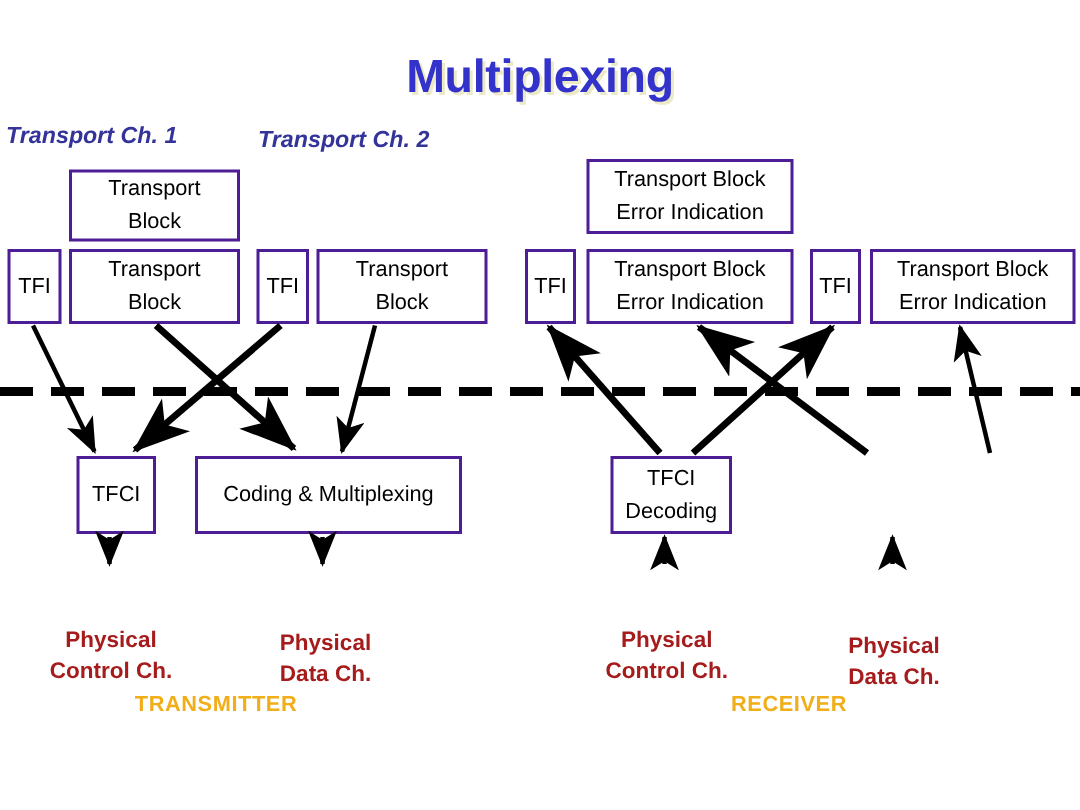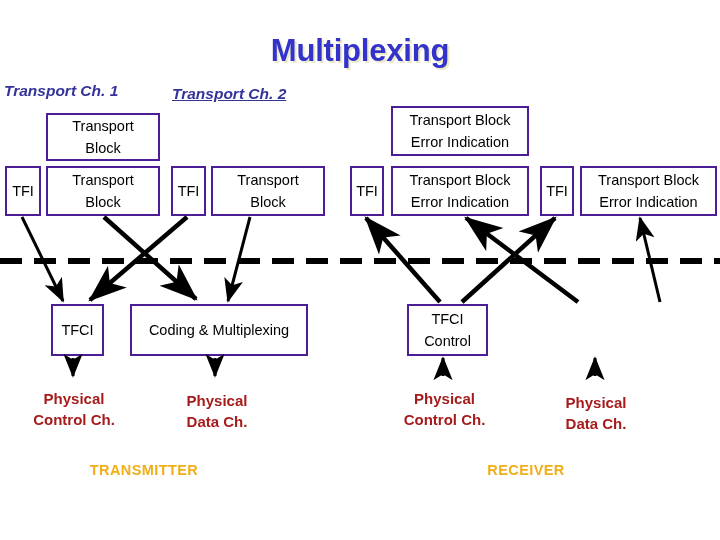--- a/index.html
+++ b/index.html
@@ -91,20 +91,21 @@
 
   
   .phys {
     position: absolute;
     font-size: 15px;
     font-weight: bold;
     color: #a61c1c;
     text-align: center;
     line-height: 1.42;
     white-space: nowrap;
+    margin-top: 28px;
   }
 
   
   .endpoint {
     position: absolute;
     font-size: 14.5px;
     font-weight: bold;
     color: #f0ae19;
     letter-spacing: 0.4px;
     text-align: center;
@@ -112,21 +113,21 @@
   }
 </style>
 </head>
 <body>
 
 <div id="slide">
 
   <div class="title">Multiplexing</div>
 
   <div class="chan-label" style="left:4px; top:78px;">Transport Ch. 1</div>
-  <div class="chan-label" style="left:172px; top:81px;text-decoration:underline;">Transport Ch. 2</div>
+  <div class="chan-label" style="left:172px; top:81px;">Transport Ch. 2</div>
 
   <div class="box" style="left:46px; top:109px; width:114px; height:48px;">
     <span class="ln">Transport</span>
     <span class="ln">Block</span>
   </div>
 
   <div class="box" style="left:5px; top:162px; width:36px; height:50px;">
     <span class="ln">TFI</span>
   </div>
   <div class="box" style="left:46px; top:162px; width:114px; height:50px;">
@@ -167,21 +168,21 @@
 
   <div class="box" style="left:51px; top:300px; width:53px; height:52px;">
     <span class="ln">TFCI</span>
   </div>
   <div class="box" style="left:130px; top:300px; width:178px; height:52px;">
     <span class="ln">Coding &amp; Multiplexing</span>
   </div>
 
   <div class="box" style="left:407px; top:300px; width:81px; height:52px;">
     <span class="ln">TFCI</span>
-    <span class="ln">Control</span>
+    <span class="ln">Decoding</span>
   </div>
 
   <svg class="arrows" width="720" height="540" viewBox="0 0 720 540">
     <defs>
       <marker id="ah" markerWidth="9" markerHeight="9" refX="7.4" refY="3.2" orient="auto" markerUnits="strokeWidth">
         <path d="M0,0 L8,3.2 L0,6.4 L2,3.2 z" fill="#000000"></path>
       </marker>
       <marker id="ahs" markerWidth="10" markerHeight="10" refX="8" refY="3.2" orient="auto" markerUnits="strokeWidth">
         <path d="M0,0 L8.5,3.2 L0,6.4 L2.2,3.2 z" fill="#000000"></path>
       </marker>

